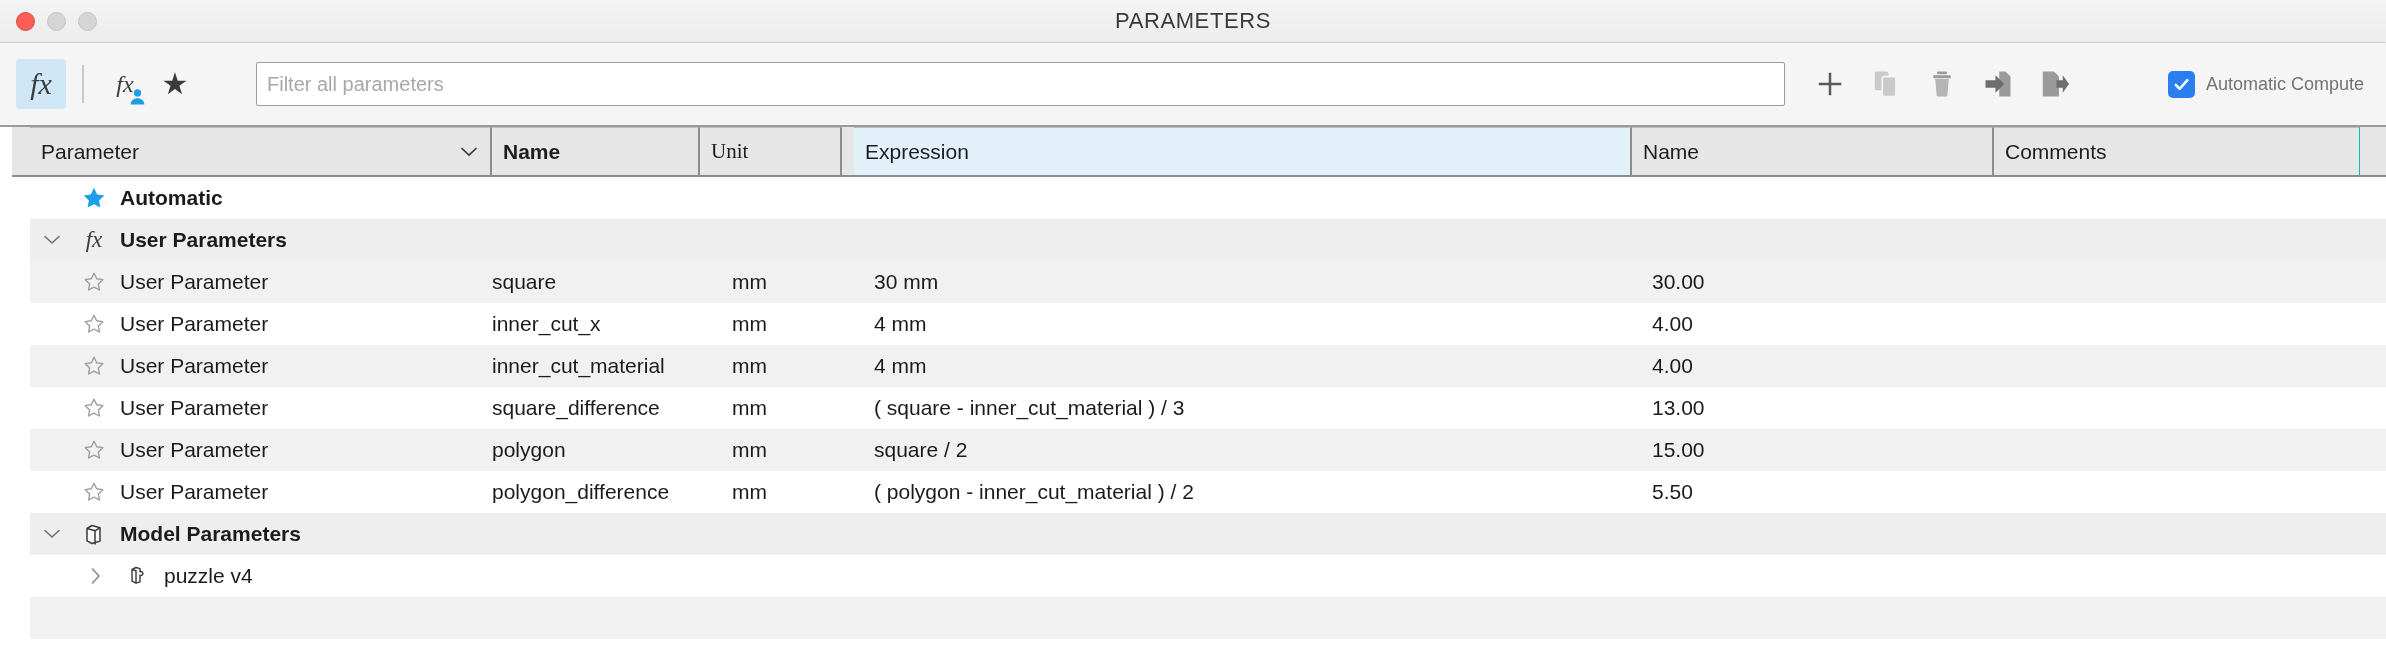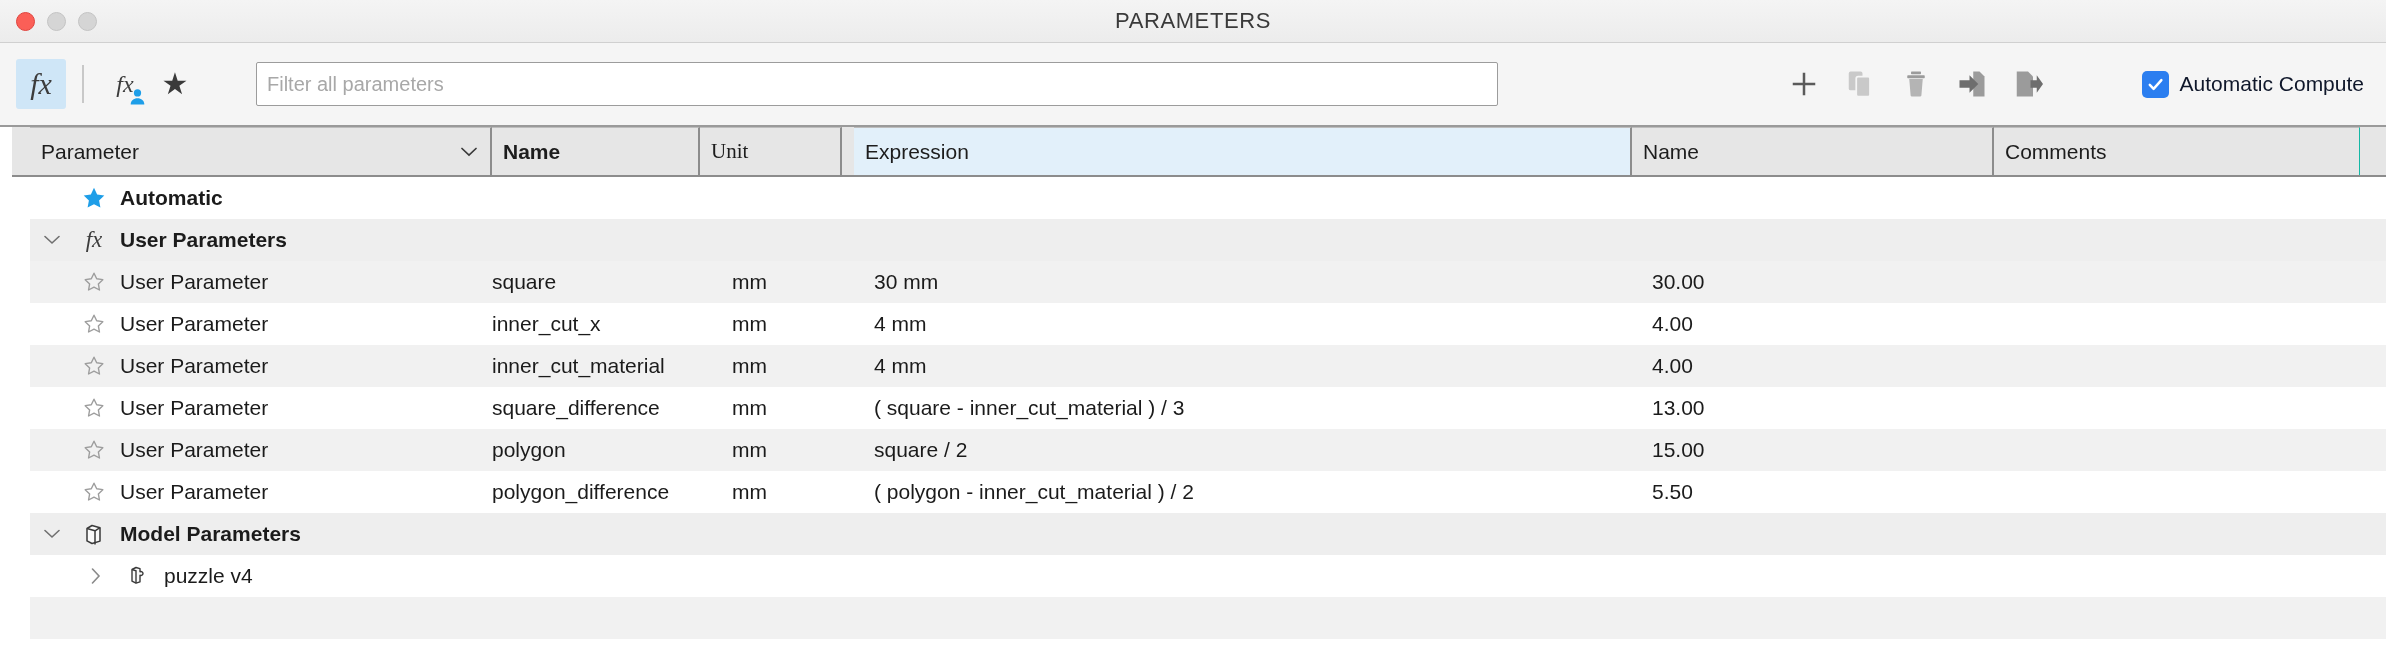--- a/index.html
+++ b/index.html
@@ -52,42 +52,42 @@
   .star-glyph { font-size: 30px; color: #3a3a3a; line-height: 1; }
   .icon-stack { position: relative; width: 46px; height: 44px; display:flex; align-items:center; justify-content:center; }
   .person-badge {
     position: absolute; right: 2px; bottom: 1px;
     width: 17px; height: 17px;
   }
 
   
   .filter-wrap { margin-left: 56px; }
   .filter-input {
-    width: 1242px; height: 44px;
+    width: 1529px; height: 44px;
     border: 1px solid #9c9c9c;
     background: #fff; border-radius: 2px;
     font-size: 20px; color: #666;
     padding: 0 10px;
     outline: none;
     font-family: "Liberation Sans", sans-serif;
   }
   .filter-input::placeholder { color: #a8a8a8; }
 
   .tb-right { margin-left: auto; display: flex; align-items: center; gap: 0; }
   .tb-icon {
     width: 56px; height: 52px;
     display: flex; align-items: center; justify-content: center;
   }
   .autocompute { display: flex; align-items: center; gap: 11px; margin-left: 86px; margin-right: 4px; }
   .checkbox {
     width: 27px; height: 27px; border-radius: 5px;
     background: #2b7ef0; display: flex; align-items: center; justify-content: center;
   }
   .checkbox svg { display: block; }
-  .autocompute-label { font-size: 21px; color: #0f172a; white-space: nowrap; }
+  .autocompute-label { font-size: 18px; color: #737373; white-space: nowrap; }
 
   
   .table { position: relative; padding-left: 12px; }
   .header-row {
     display: flex; height: 50px;
     background: #e6e6e6;
     border-bottom: 2px solid #8c8c8c;
     padding: 0 0 0 18px;
   }
   .hcell {

